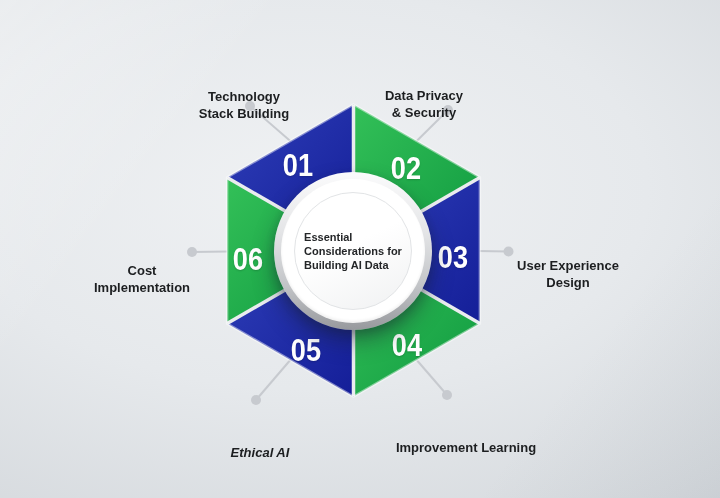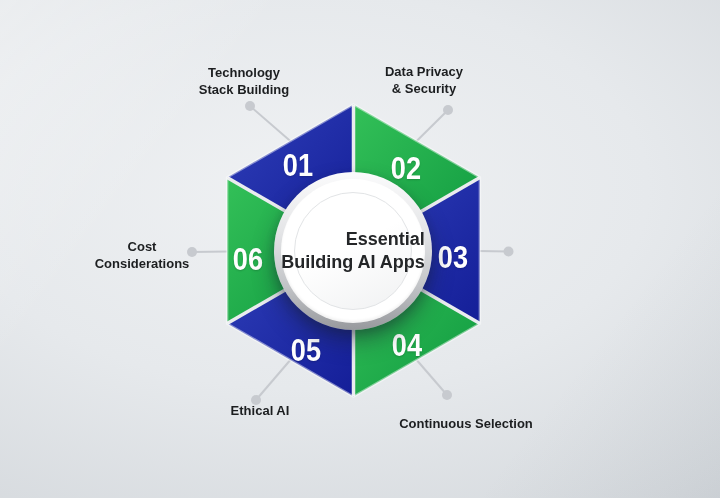--- a/index.html
+++ b/index.html
@@ -35,20 +35,21 @@
   
   .label{
     position:absolute;
     transform:translate(-50%,-50%);
     text-align:center;
     font-size:13px;
     font-weight:700;
     line-height:1.28;
     color:#1c1e20;
     white-space:nowrap;
+    margin-top:24px;
   }
   .label span{display:block;}
 
   
   .circle-outer{
     position:absolute;
     left:353px;top:251px;
     width:158px;height:158px;
     transform:translate(-50%,-50%);
     border-radius:50%;
@@ -62,22 +63,22 @@
     box-shadow:inset 0 -2px 3px rgba(0,0,0,0.06);
   }
   .circle-inner{
     position:absolute;inset:13px;
     border-radius:50%;
     border:1px solid #e2e4e6;
     background:linear-gradient(155deg,#ffffff 45%,#f0f1f2 100%);
     display:flex;align-items:center;justify-content:center;
   }
   .center-title{
-    text-align:right;
-    font-size:18px;
+    text-align:left;
+    font-size:11px;
     font-weight:700;
     line-height:1.3;
     color:#242628;
     white-space:nowrap;
   }
   .center-title span{display:block;}
 </style>
 </head>
 <body>
 
@@ -132,38 +133,43 @@
   <div class="num" style="left:453px;top:257px;">03</div>
   <div class="num" style="left:407px;top:345px;">04</div>
   <div class="num" style="left:306px;top:350px;">05</div>
   <div class="num" style="left:248px;top:259px;">06</div>
 
   <div class="circle-outer">
     <div class="circle-mid">
       <div class="circle-inner">
         <div class="center-title">
           <span>Essential</span>
-          <span>Building AI Apps</span>
+          <span>Considerations for</span>
+          <span>Building AI Data</span>
         </div>
       </div>
     </div>
   </div>
 
   <div class="label" style="left: 244px; top: 82px; color: rgb(28, 30, 32);">
     <span>Technology</span>
     <span>Stack Building</span>
   </div>
   <div class="label" style="left: 424px; top: 81px; color: rgb(28, 30, 32);">
     <span>Data Privacy</span>
     <span>&amp; Security</span>
   </div>
+  <div class="label" style="left: 568px; top: 251px; color: rgb(28, 30, 32);">
+    <span>User Experience</span>
+    <span>Design</span>
+  </div>
   <div class="label" style="left: 466px; top: 424px; color: rgb(28, 30, 32);">
-    <span>Continuous Selection</span>
+    <span>Improvement Learning</span>
   </div>
-  <div class="label" style="left: 260px; top: 411px; color: rgb(28, 30, 32);">
+  <div class="label" style="left: 260px; top: 429px; color: rgb(28, 30, 32); font-style: italic;">
     <span>Ethical AI</span>
   </div>
   <div class="label" style="left: 142px; top: 256px; color: rgb(28, 30, 32); text-align: center;">
     <span>Cost</span>
-    <span>Considerations</span>
+    <span>Implementation</span>
   </div>
 
 </div>
 
 </body></html>

